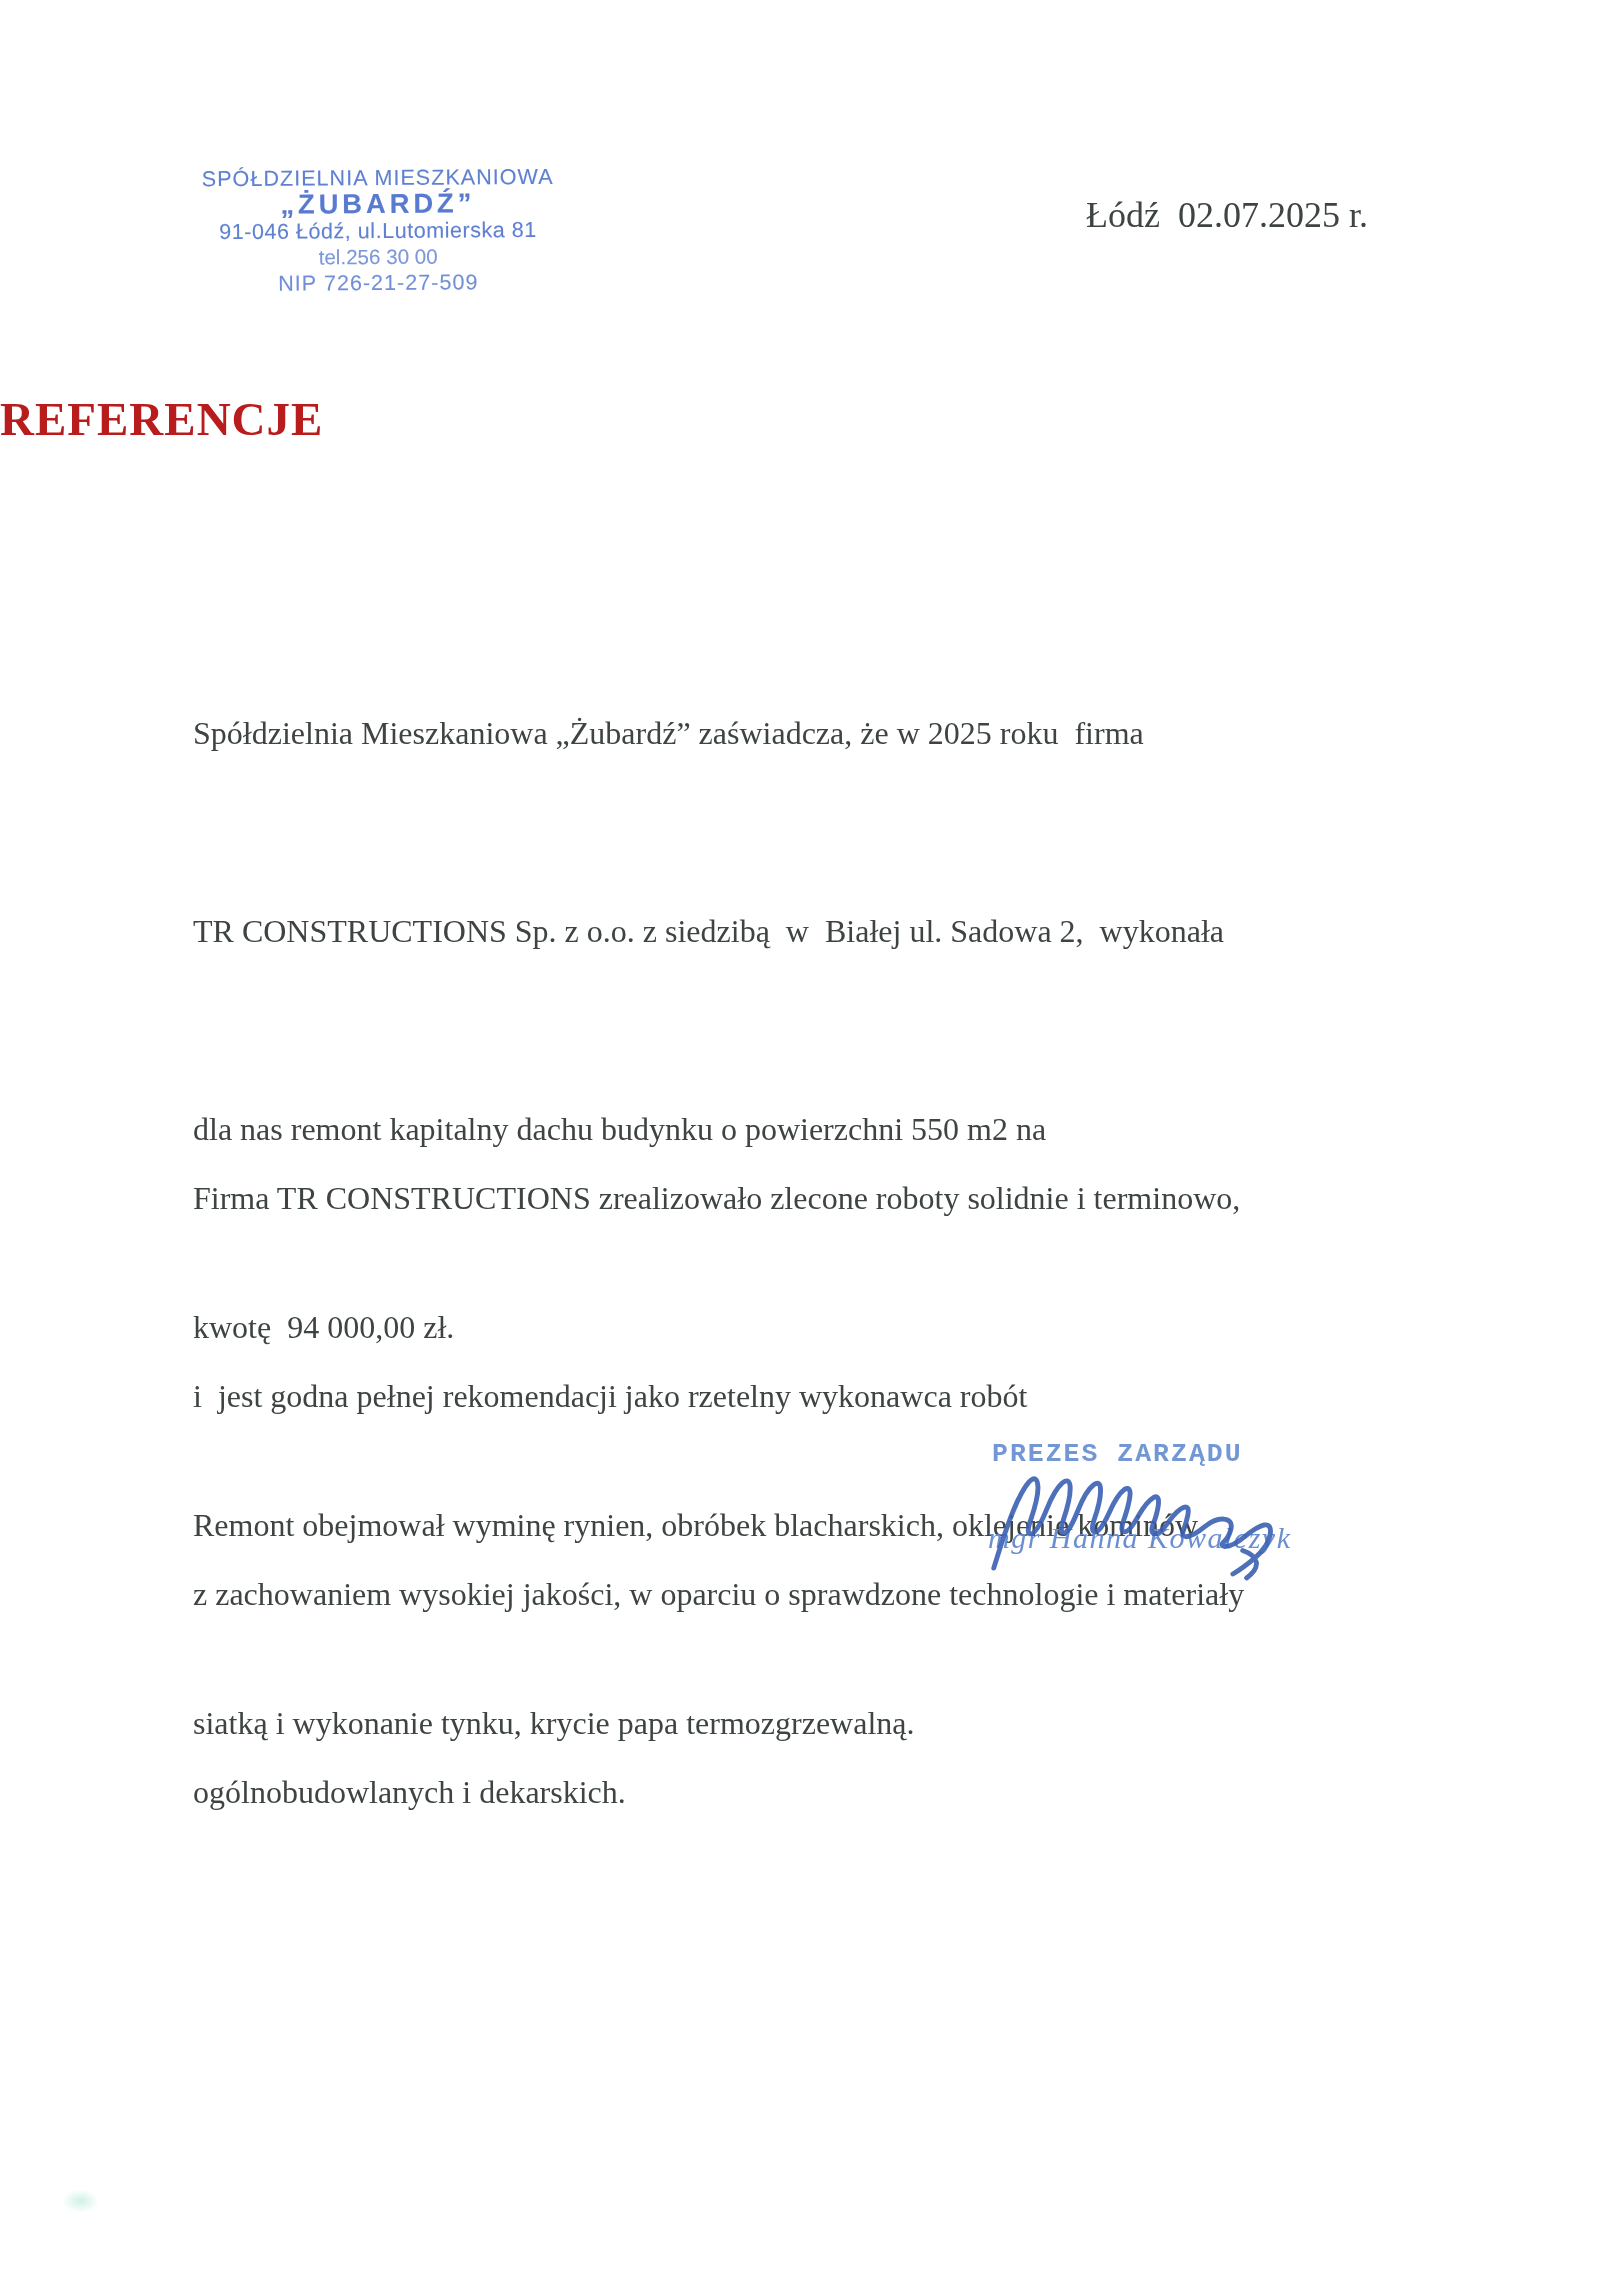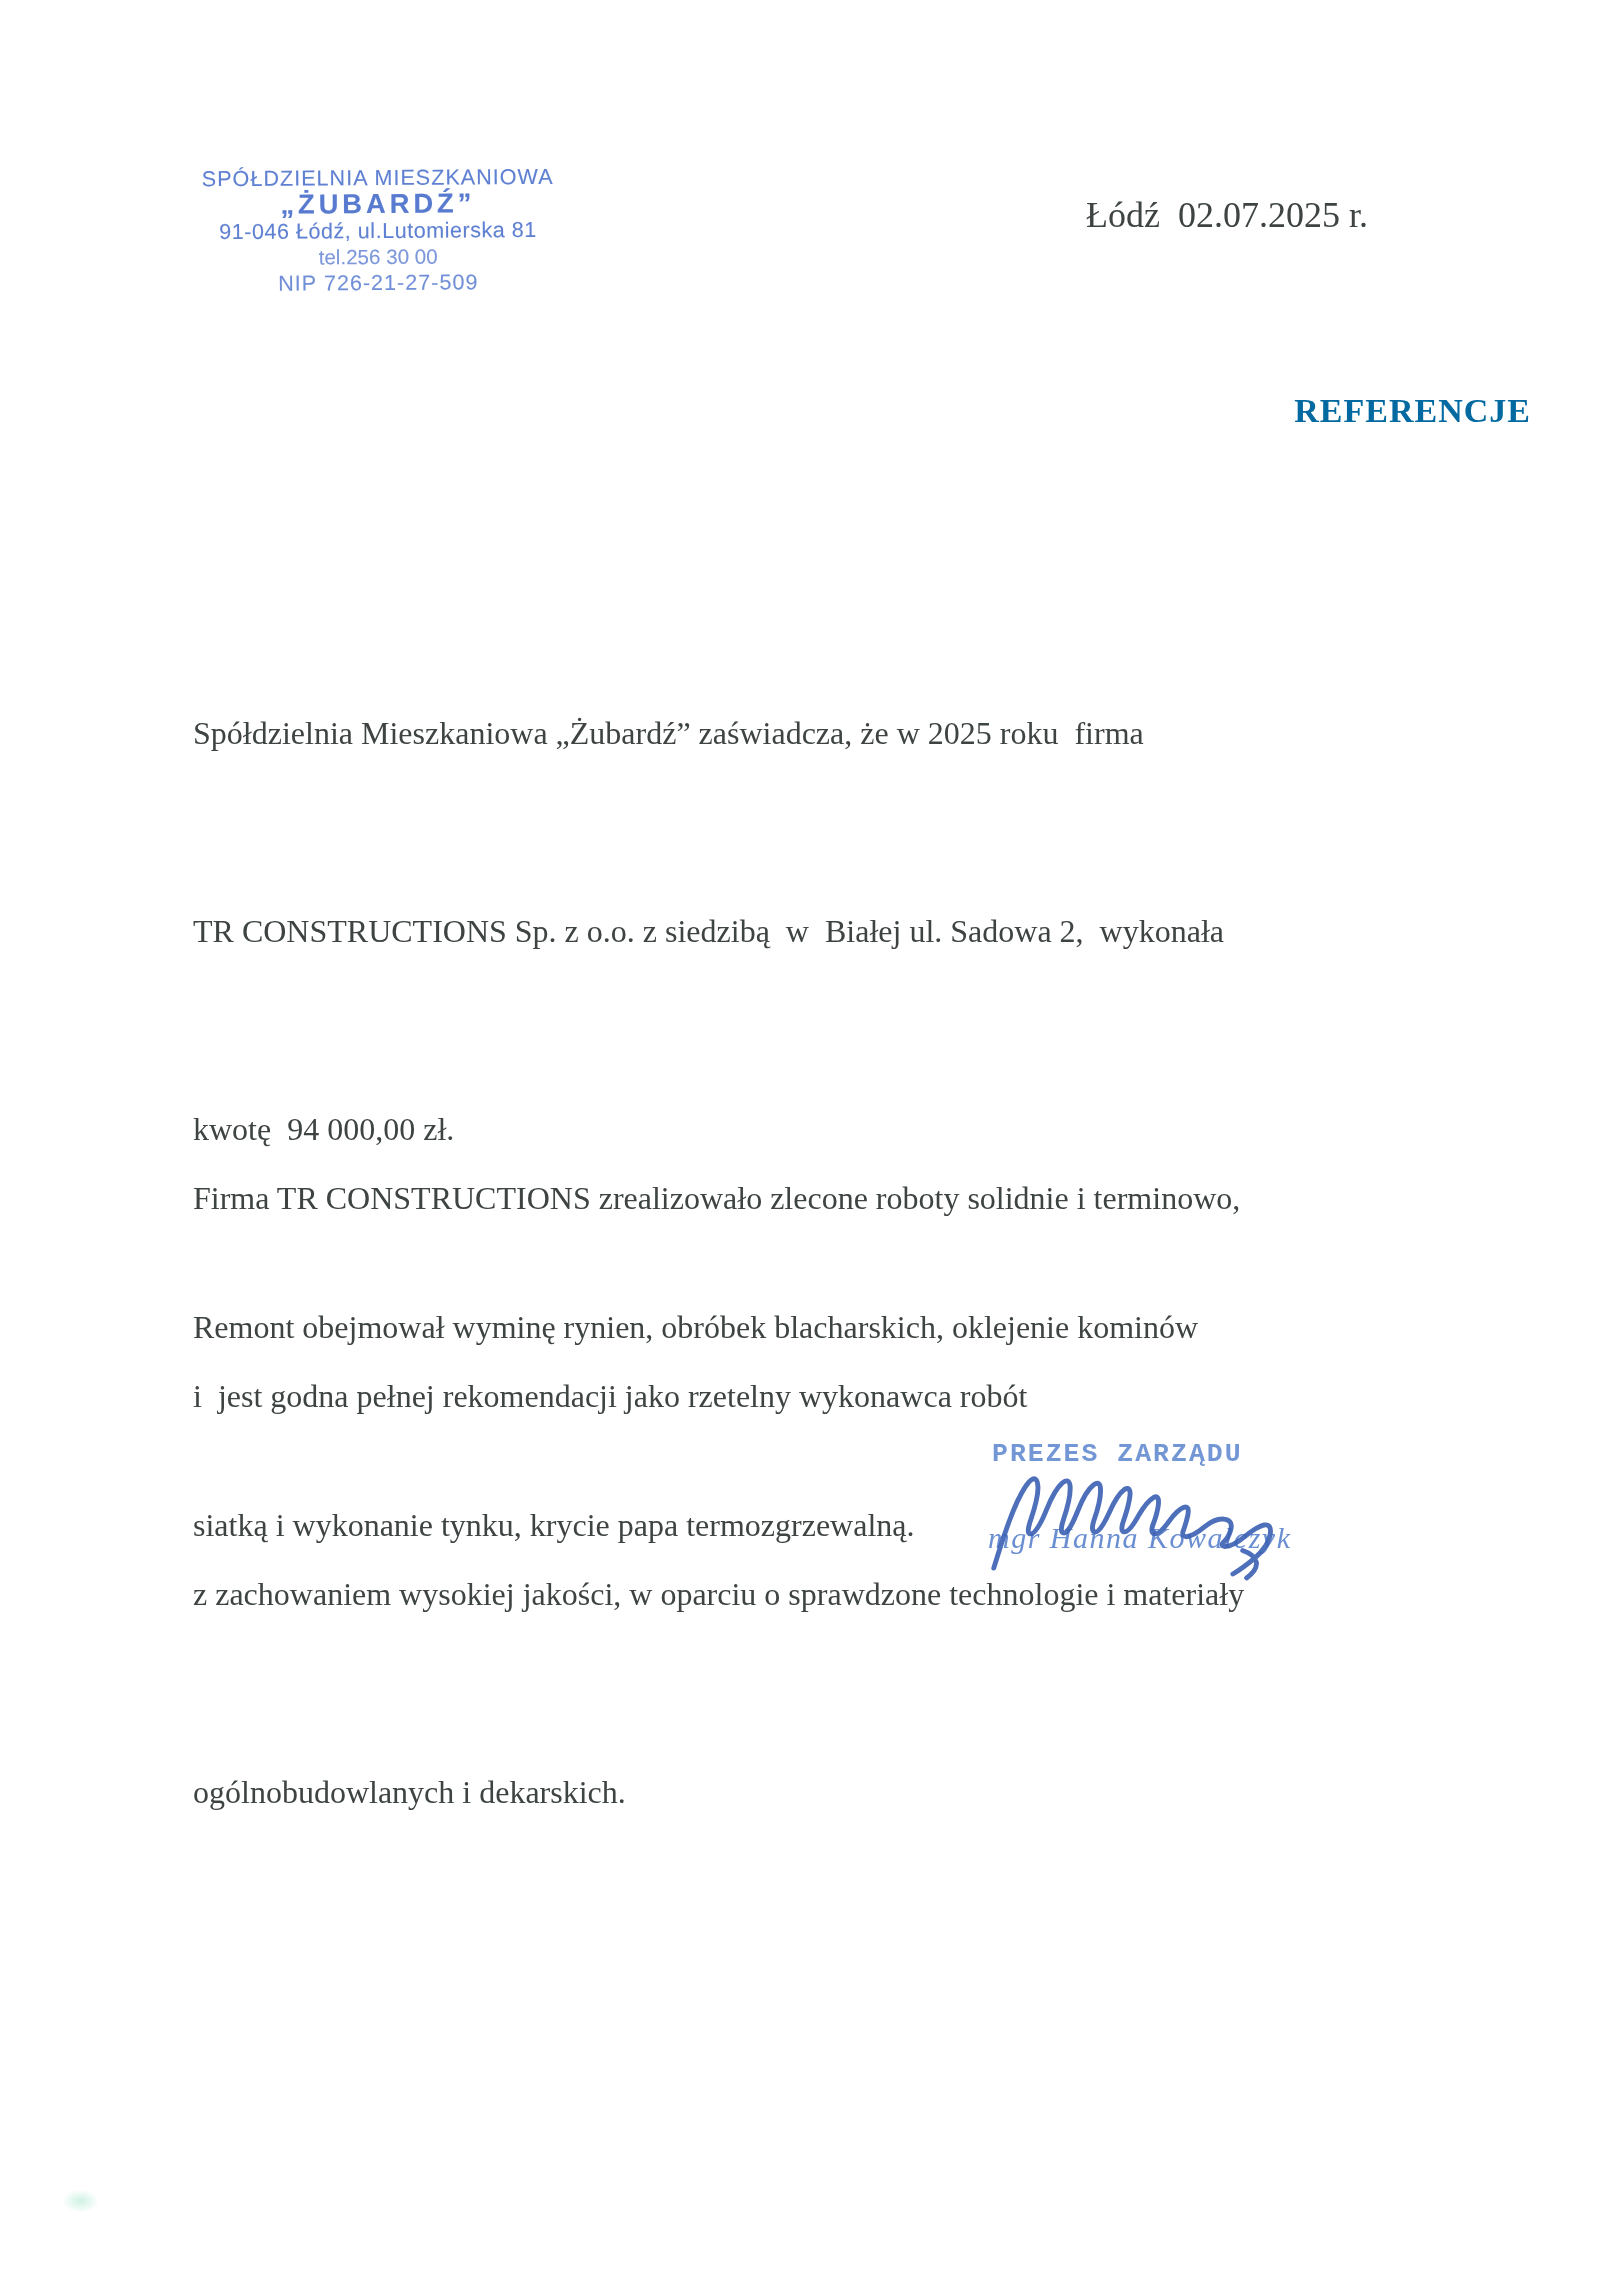--- a/index.html
+++ b/index.html
@@ -45,25 +45,25 @@
     white-space: pre;
   }
 
   
   .title {
     position: absolute;
     left: 0;
     top: 392px;
     width: 1531px;          
     margin: 0;
-    text-align: right;
-    font-size: 34px;
+    text-align: left;
+    font-size: 47px;
     font-weight: bold;
     letter-spacing: 1px;
-    color: #0369a1;
+    color: #b91c1c;
   }
 
   
   .para {
     position: absolute;
     left: 193px;
     width: 1333px;
     font-size: 32px;
     line-height: 66px;
     color: #3d4442;
@@ -129,20 +129,21 @@
     <div class="s-line5">NIP 726-21-27-509</div>
   </div>
 
   <div class="dateline">Łódź  02.07.2025 r.</div>
 
   <h1 class="title">REFERENCJE</h1>
 
   <div class="para p1">
     <div>Spółdzielnia Mieszkaniowa „Żubardź” zaświadcza, że w 2025 roku  firma</div>
     <div>TR CONSTRUCTIONS Sp. z o.o. z siedzibą  w  Białej ul. Sadowa 2,  wykonała</div>
+    <div>dla nas remont kapitalny dachu budynku o powierzchni 550 m2 na</div>
     <div>kwotę  94 000,00 zł.</div>
     <div>Remont obejmował wyminę rynien, obróbek blacharskich, oklejenie kominów</div>
     <div>siatką i wykonanie tynku, krycie papa termozgrzewalną.</div>
   </div>
 
   <div class="para p2">
     <div>Firma TR CONSTRUCTIONS zrealizowało zlecone roboty solidnie i terminowo,</div>
     <div>i  jest godna pełnej rekomendacji jako rzetelny wykonawca robót</div>
     <div>z zachowaniem wysokiej jakości, w oparciu o sprawdzone technologie i materiały</div>
     <div>ogólnobudowlanych i dekarskich.</div>

